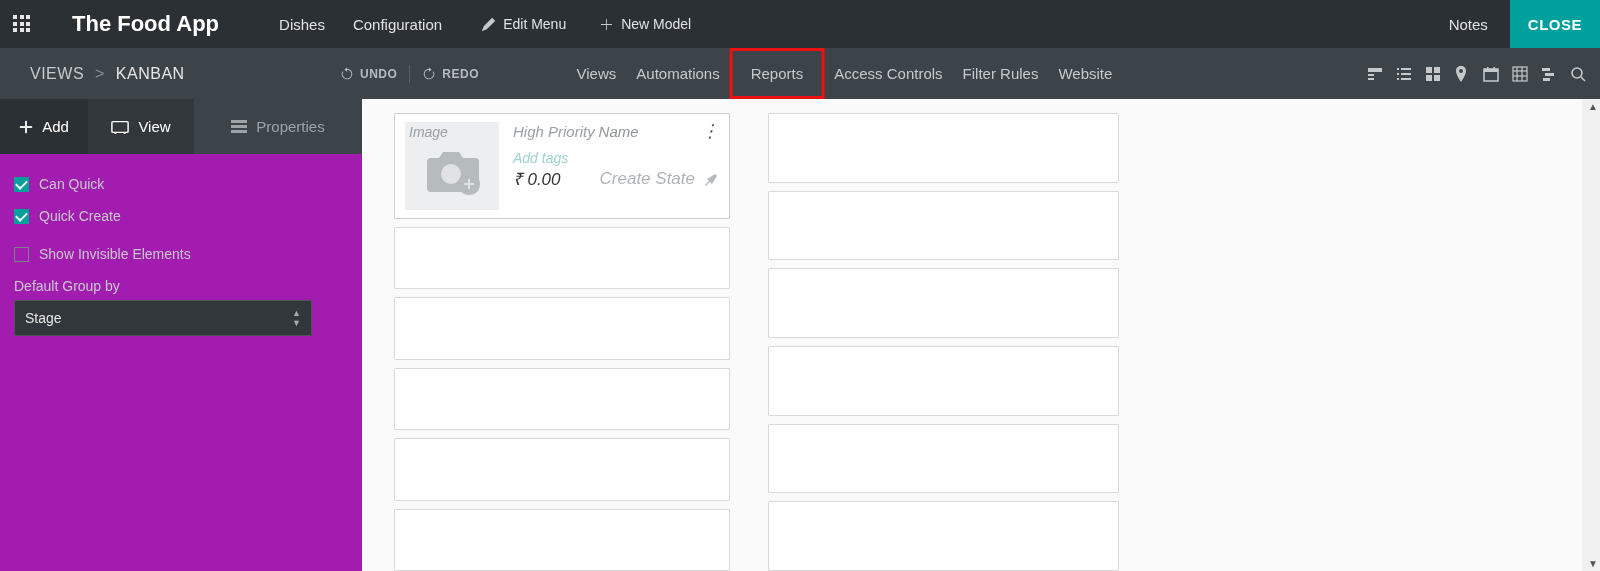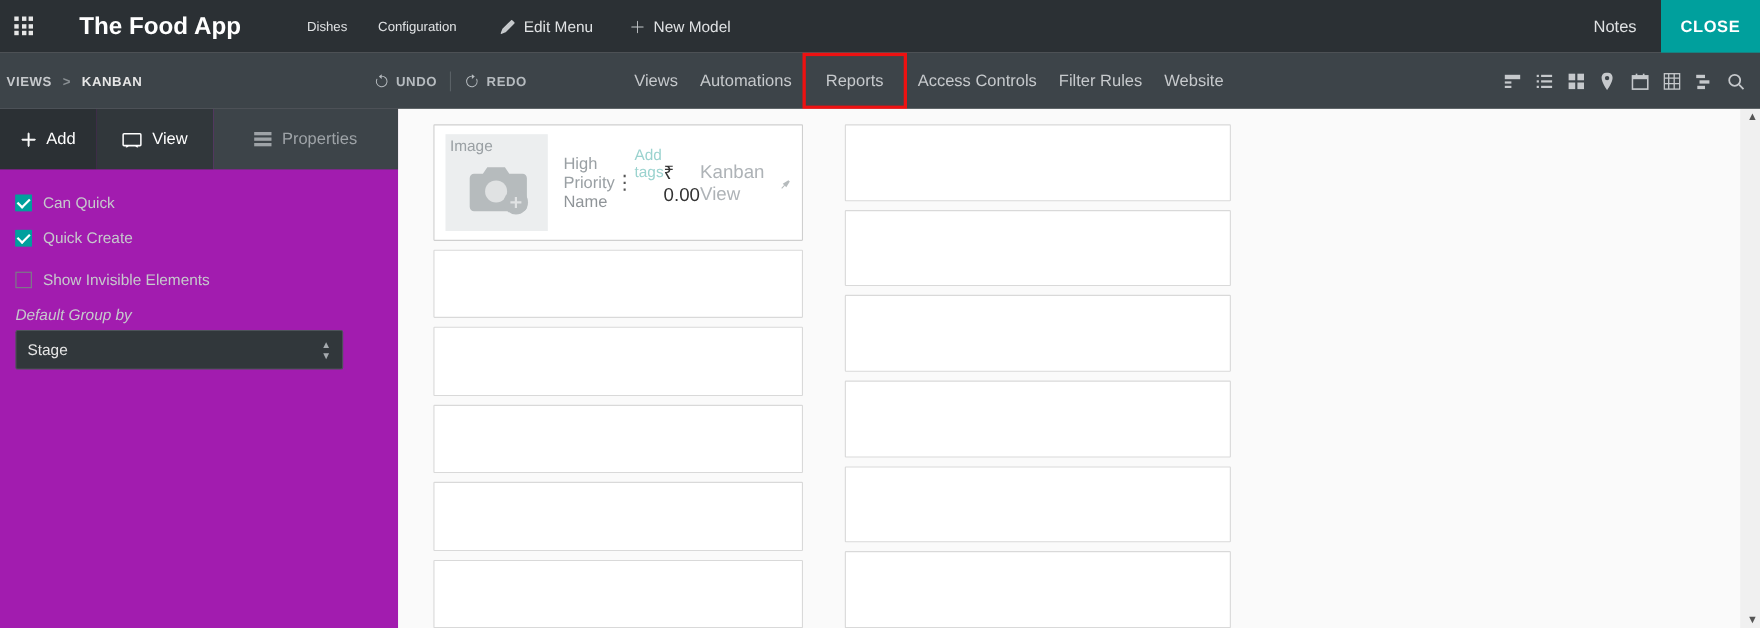--- a/index.html
+++ b/index.html
@@ -19,32 +19,32 @@
     display: flex;
     align-items: center;
     color: #e6e6e6;
     padding: 0 0 0 0;
   }
   .apps-icon { width: 44px; display:flex; justify-content:center; align-items:center; height:100%; }
   .apps-grid { width:18px; height:18px; display:grid; grid-template-columns:repeat(3,1fr); grid-template-rows:repeat(3,1fr); gap:2px; }
   .apps-grid span { background:#e6e6e6; width:4px; height:4px; }
   .app-title { font-size: 22px; font-weight:600; color:#fff; margin-left:28px; }
   .top-menu { display:flex; margin-left:60px; gap:28px; align-items:center; height:100%; }
-  .top-menu-item { color:#e0e2e4; cursor:pointer; font-size:12px; }
+  .top-menu-item { color:#e0e2e4; cursor:pointer; font-size:15px; }
   .edit-menu { margin-left:40px; display:flex; align-items:center; gap:8px; color:#e0e2e4; cursor:pointer; }
   .new-model { margin-left:34px; display:flex; align-items:center; gap:8px; color:#e0e2e4; cursor:pointer; }
   .top-spacer { flex:1; }
   .notes-btn { padding:0 22px; color:#e0e2e4; cursor:pointer; font-size:15px; }
   .close-btn { background:#00a09d; color:#fff; height:48px; display:flex; align-items:center; padding:0 18px; font-weight:600; letter-spacing:0.5px; cursor:pointer; font-size:15px; }
   
   .subbar {
     background:#3d4449; height:51px; display:flex; align-items:center; color:#c6c9cc;
     position:relative;
   }
-  .breadcrumbs { margin-left:6px; font-size:12px; font-weight:700; letter-spacing:0.5px; }
+  .breadcrumbs { margin-left:30px; font-size:16px; font-weight:400; letter-spacing:0.5px; }
   .breadcrumbs .sep { margin:0 6px; color:#8a9094; }
   .breadcrumbs .current { color:#e6e6e6; }
   .undo-redo { position:absolute; left:340px; display:flex; align-items:center; gap:10px; }
   .ur-btn { display:flex; align-items:center; gap:6px; color:#b6bbbf; font-size:12px; font-weight:600; letter-spacing:0.5px; cursor:pointer; }
   .ur-divider { width:1px; height:18px; background:#5a6166; margin:0 2px; }
   .center-tabs { position:absolute; left:50%; transform:translateX(-42%); display:flex; gap:0; align-items:center; height:100%; }
   .ctab { padding:0 10px; color:#c6c9cc; cursor:pointer; font-size:15px; height:100%; display:flex; align-items:center; }
   .ctab.highlight { border:3px solid #e11; padding:0 18px; }
   .right-icons { margin-left:auto; margin-right:14px; display:flex; gap:13px; align-items:center; }
   .ic { width:16px; height:16px; }
@@ -69,24 +69,24 @@
   
   .canvas { flex:1; background:#fafafa; position:relative; overflow:hidden; }
   .vscroll {position:absolute; right:0; top:0; width:18px; height:100%; background:#f0f0f0;}
   .vscroll-arrow {position:absolute; right:2px; font-size:10px; color:#555; }
   .vscroll-arrow.up{ top:2px; }
   .vscroll-arrow.down{ bottom:2px; }
   .board { display:flex; gap:38px; padding:14px 0 0 32px; height:100%; }
   .col { width:336px; display:flex; flex-direction:column; gap:8px; }
   .col2 { width:351px; }
   .card { background:#fff; border:1px solid #cfcfcf; border-radius:1px; padding:8px 10px; display:flex; flex-direction:column; position:relative; }
-  .card.filled { min-height:106px; display:flex; flex-direction:row; gap:14px; }
+  .card.filled { min-height:106px; display:flex; flex-direction:row; gap:14px;font-style:italic; }
   .img-ph { width:94px; height:88px; background:#eceeef; display:flex; flex-direction:column; align-items:flex-start; position:relative; }
   .img-ph .hdr { font-size:14px; color:#9aa0a4; margin:2px 0 0 4px; }
-  .card-right { flex:1; display:flex; flex-direction:row;justify-content:flex-end; }
+  .card-right { flex:1; display:flex; flex-direction:column; }
   .title-row { display:flex; align-items:center; justify-content:space-between; }
   .title-row .title-text { color:#9aa0a4; font-size:15px; }
   .title-row .name-txt { color:#8f9498; }
   .tags-row { margin-top:10px; font-size:14px; }
   .tags-row span { color:#9bd3cf; }
   .price-row { margin-top:1px; display:flex; align-items:center; justify-content:space-between; font-size:17px; }
   .price-row .price { color:#333; }
   .price-row .kstate { color:#aeb3b7; display:flex; align-items:center; gap:8px;}
   .dots { font-size:18px; color:#555; cursor:pointer; line-height:1; }
   .placeholder-card { height:74px; border:1px solid #d9d9d9; background:#fff; border-radius:1px; }
@@ -258,21 +258,21 @@
         <span>Can Quick</span>
       </div>
       <div class="opt-row">
         <div class="chk checked"></div>
         <span>Quick Create</span>
       </div>
       <div class="opt-row" style="margin-top:22px;">
         <div class="chk"></div>
         <span>Show Invisible Elements</span>
       </div>
-      <div class="label-row" style="font-style:italic;">Default Group by</div>
+      <div class="label-row" style="">Default Group by</div>
       <div class="select-wrap">
         <span class="sel-text">Stage</span>
         <div class="select-arrows">
           <span>▲</span>
             <span>▼</span>
         </div>
       </div>
     </div>
   </div>
 
@@ -297,21 +297,21 @@
               <div>
                 <span class="title-text">High Priority</span>
                 <span class="title-text name-txt">Name</span>
               </div>
               <span class="dots">⋮</span>
             </div>
             <div class="tags-row"><span>Add tags</span></div>
             <div class="price-row">
               <span class="price">₹ 0.00</span>
               <span class="kstate">
-                <span>Kanban View</span>
+                <span>Create State</span>
                 <svg width="16" height="14" viewBox="0 0 16 14" fill="#b6bbbd">
                     <path d="M2 13l4-4 3 3 5-8-2-2-8 5 3 3-4 4z"></path>
                   </svg>
               </span>
             </div>
           </div>
         </div>
         <div class="placeholder-card"></div>
         <div class="placeholder-card"></div>
         <div class="placeholder-card"></div>

